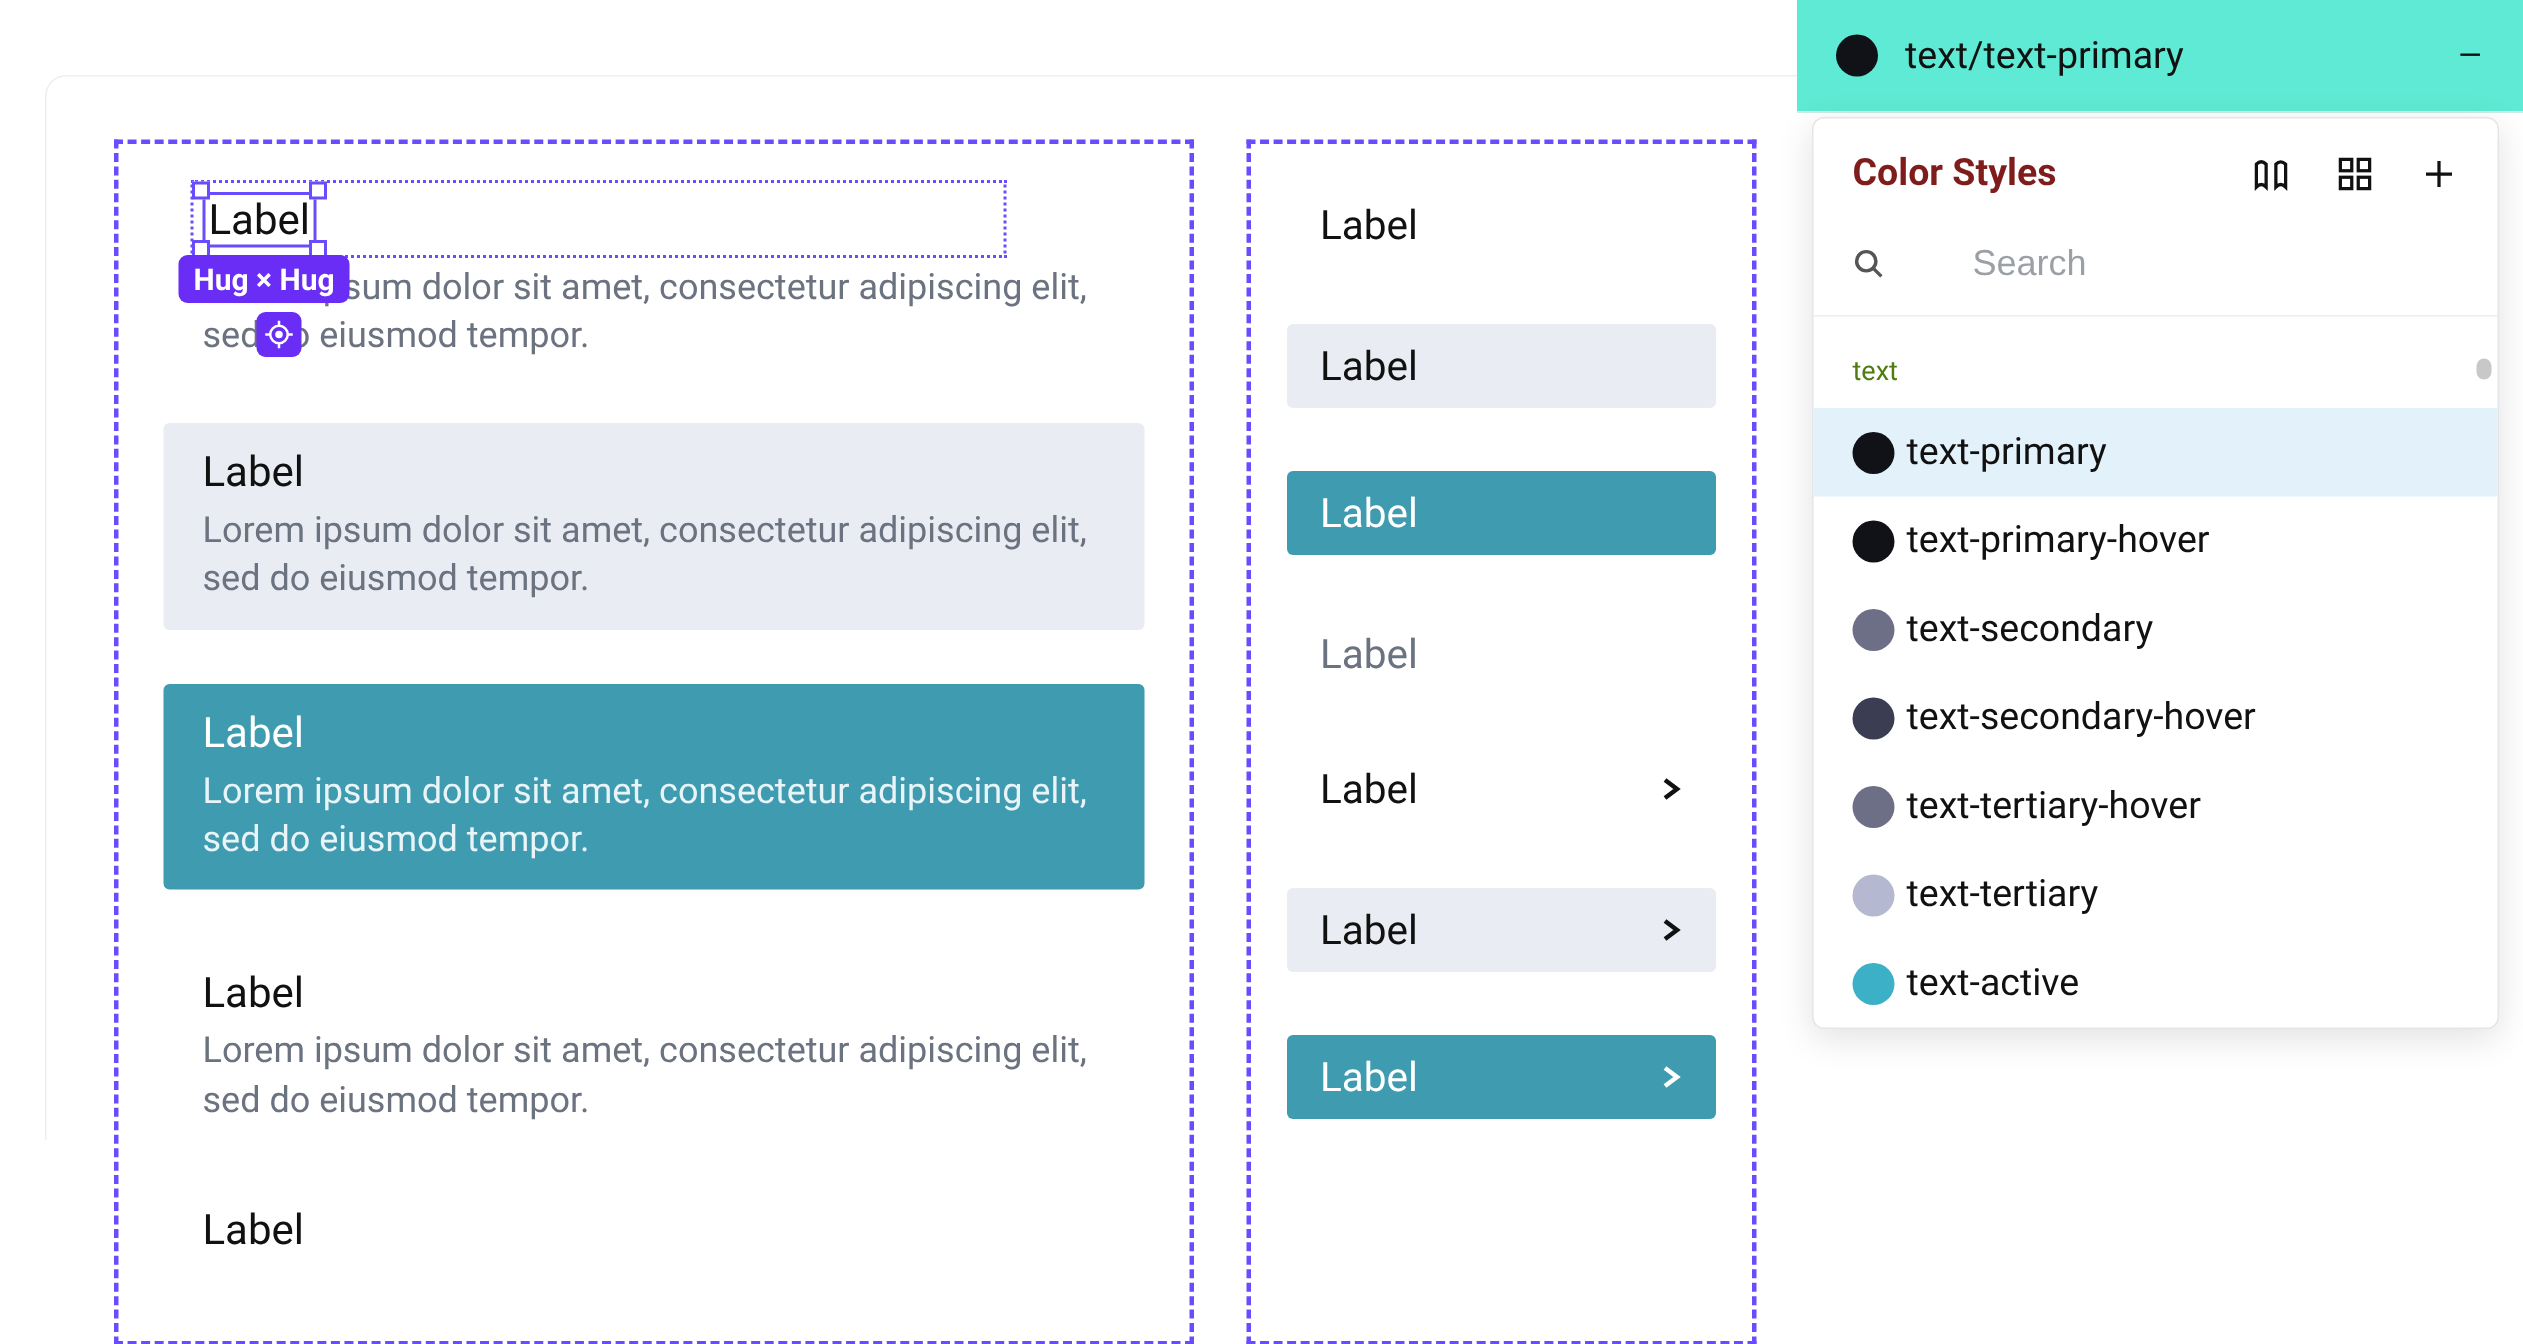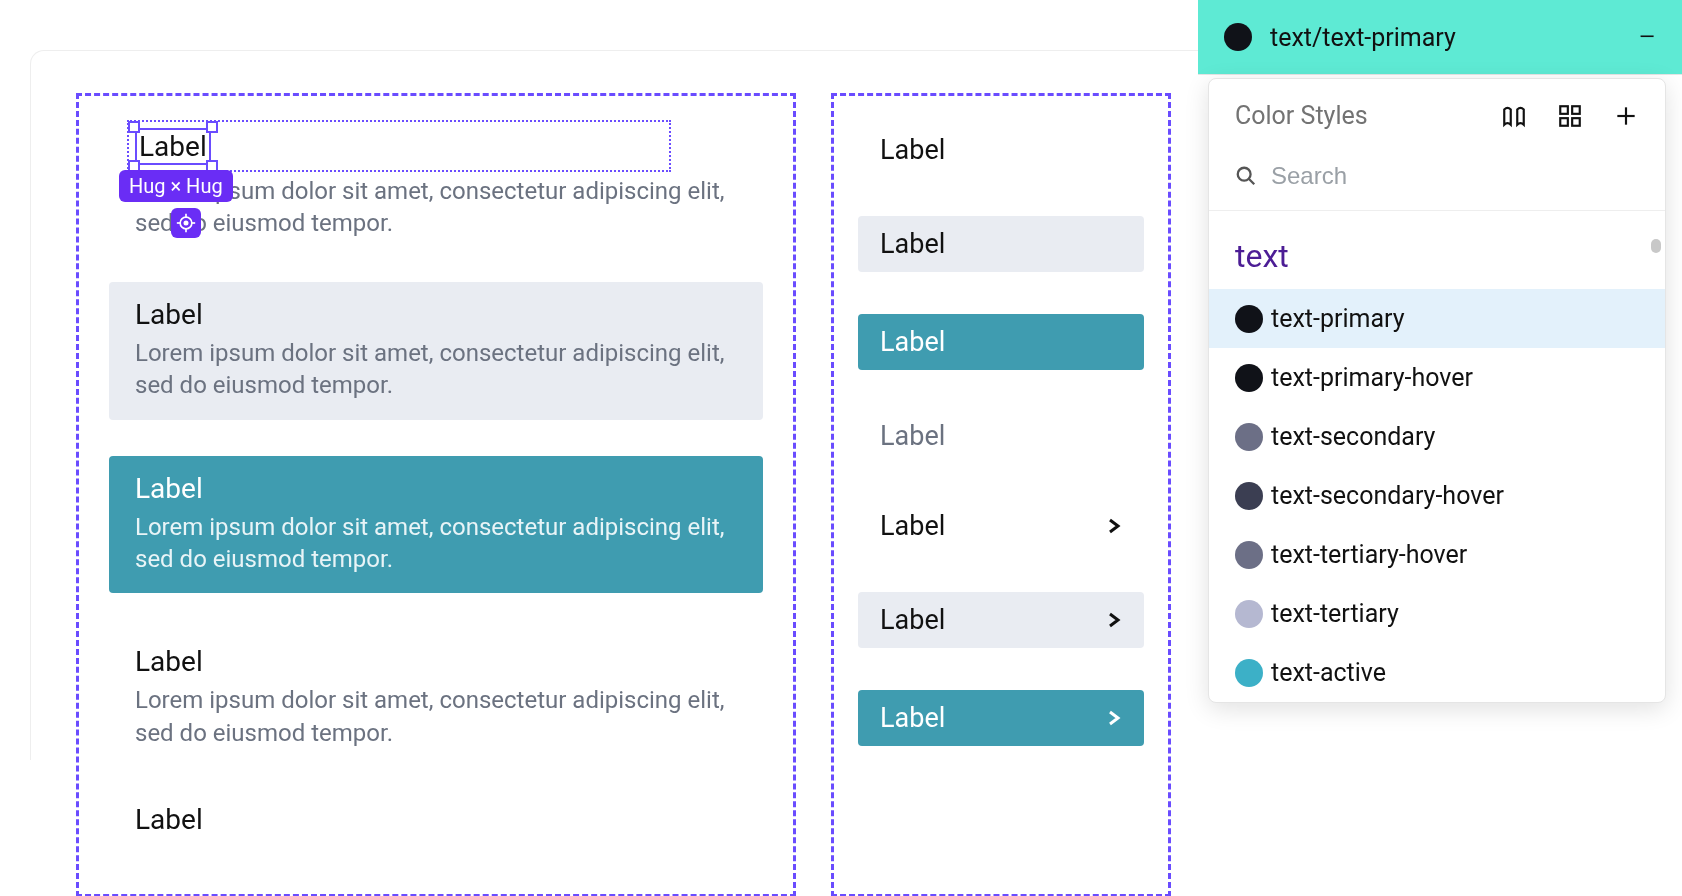--- a/index.html
+++ b/index.html
@@ -100,20 +100,21 @@
   .hug-badge {
     position: absolute;
     top: 42px;
     left: -16px;
     background: #6a2df5;
     color: #fff;
     font-size: 20px;
     padding: 4px 10px;
     border-radius: 6px;
     white-space: nowrap;
+    font-weight: bold;
   }
   .target-icon {
     position: absolute;
     top: 80px;
     left: 36px;
     width: 30px;
     height: 30px;
     background: #6a2df5;
     border-radius: 6px;
     display: flex;
@@ -181,44 +182,45 @@
     border: 1px solid #e5e5e5;
     border-radius: 8px;
     box-shadow: 0 6px 24px rgba(0,0,0,0.12);
   }
   .popover-head {
     display: flex;
     align-items: center;
     justify-content: space-between;
     padding: 22px 26px 18px 26px;
   }
-  .popover-title { font-size: 25px; font-weight: 400; color: #737373; }
+  .popover-title { font-size: 25px; font-weight: 700; color: #7f1d1d; }
   .popover-icons { display: flex; gap: 30px; align-items: center; }
   .popover-icons svg { width: 26px; height: 26px; }
   
   .search-row {
     display: flex;
     align-items: center;
     gap: 14px;
     padding: 14px 26px 20px 26px;
     border-bottom: 1px solid #eee;
   }
   .search-row input {
     border: none;
     outline: none;
     font-size: 24px;
     color: #0f766e;
     width: 100%;
+    margin-left: 44px;
   }
   .search-row input::placeholder { color: #9aa0a6; }
   
   .group-label {
     padding: 26px 26px 14px 26px;
-    font-size: 32px;
-    color: #4c1d95;
+    font-size: 18px;
+    color: #4d7c0f;
   }
   .style-item {
     display: flex;
     align-items: center;
     gap: 8px;
     padding: 15px 26px;
     font-size: 25px;
     color: #111;
     cursor: default;
   }

